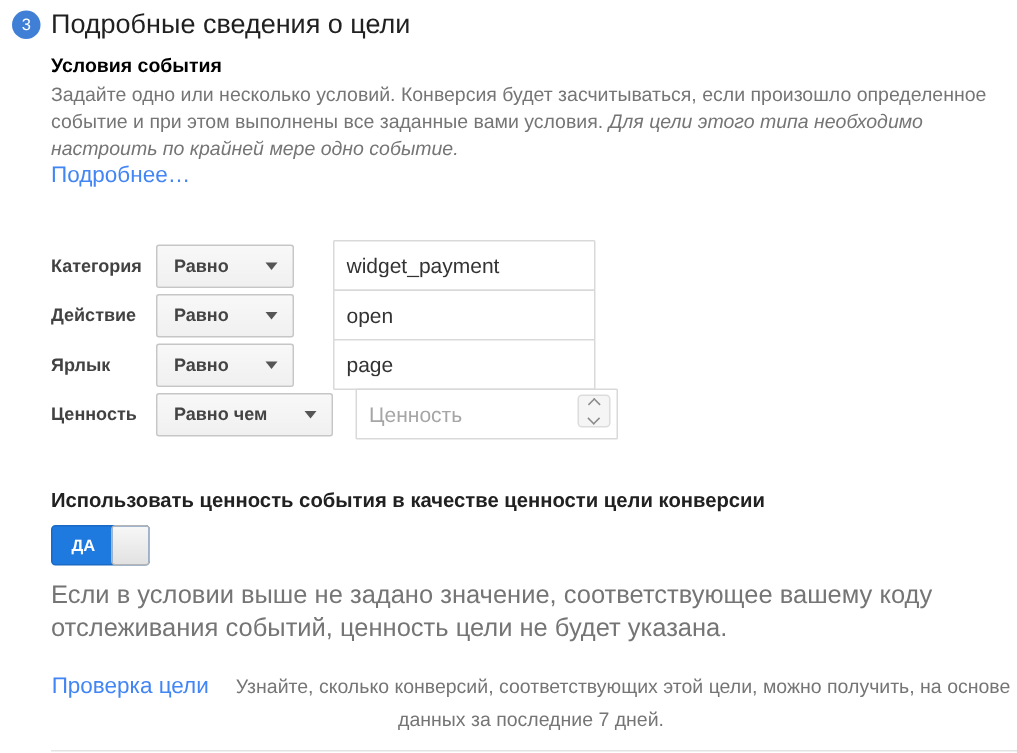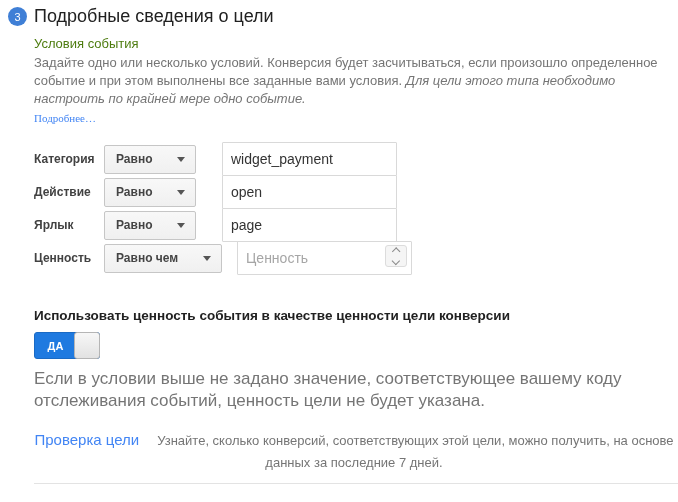--- a/index.html
+++ b/index.html
@@ -17,27 +17,27 @@
   .step-circle {
     width: 19px; height: 19px; border-radius: 50%;
     background: #3f7fd6; color: #fff; font-size: 11px;
     display: flex; align-items: center; justify-content: center;
     flex: 0 0 19px;
   }
   .page-title { font-size: 18px; color: #212121; font-weight: 400; }
 
   .content { margin-left: 34px; padding-right: 12px; }
 
-  .section-heading { margin-top: 9px; font-size: 13px; font-weight: normal; color: #4d7c0f; }
+  .section-heading { margin-top: 9px; font-size: 13px; font-weight: bold; color: #000000; }
   .description { margin-top: 3px; font-size: 13px; line-height: 18px; color: #757575; width: 634px; }
   .description .italic { font-style: italic; }
-  .more-link { display: inline-block; margin-top: 0px; font-size: 11px; color: #4285f4; text-decoration: none; cursor: pointer; font-family: Liberation Serif, serif; }
+  .more-link { display: inline-block; margin-top: 0px; font-size: 15px; color: #4285f4; text-decoration: none; cursor: pointer; }
 
   
-  .event-form { margin-top: 18px; }
+  .event-form { margin-top: 36px; }
   .form-row { display: flex; align-items: center; height: 30px; margin-bottom: 3px; }
   .form-label { width: 70px; font-size: 12px; font-weight: bold; color: #424242; }
   .dropdown-cell { width: 118px; }
   .dropdown {
     display: inline-flex; align-items: center; gap: 25px;
     height: 29px; padding: 0 10px 0 11px;
     background: linear-gradient(#f8f8f8, #f0f0f0);
     border: 1px solid #c6c6c6; border-radius: 2px;
     font-size: 12px; font-weight: bold; color: #444;
     cursor: pointer;

